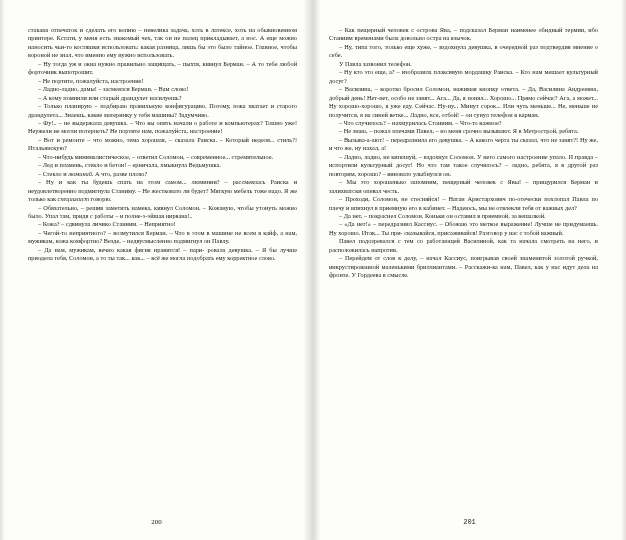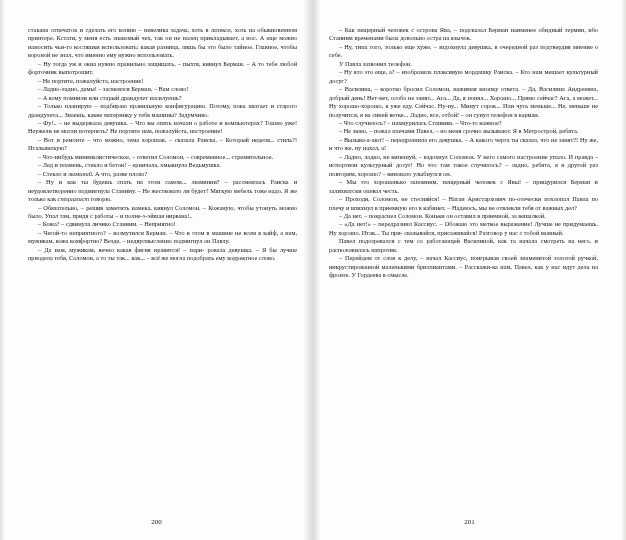--- a/index.html
+++ b/index.html
@@ -75,20 +75,21 @@
   }
   .folio-left {
     left: 0;
     width: 313px;
     text-align: center;
   }
   .folio-right {
     left: 0;
     width: 313px;
     text-align: center;
+    font-family: Liberation Mono, monospace;
   }
   .edge-left {
     position: absolute;
     left: 0; top: 0;
     width: 5px; height: 540px;
     background: linear-gradient(to right, rgba(205,203,198,0.6), rgba(255,255,255,0));
   }
   .edge-right {
     position: absolute;
     right: 0; top: 0;

